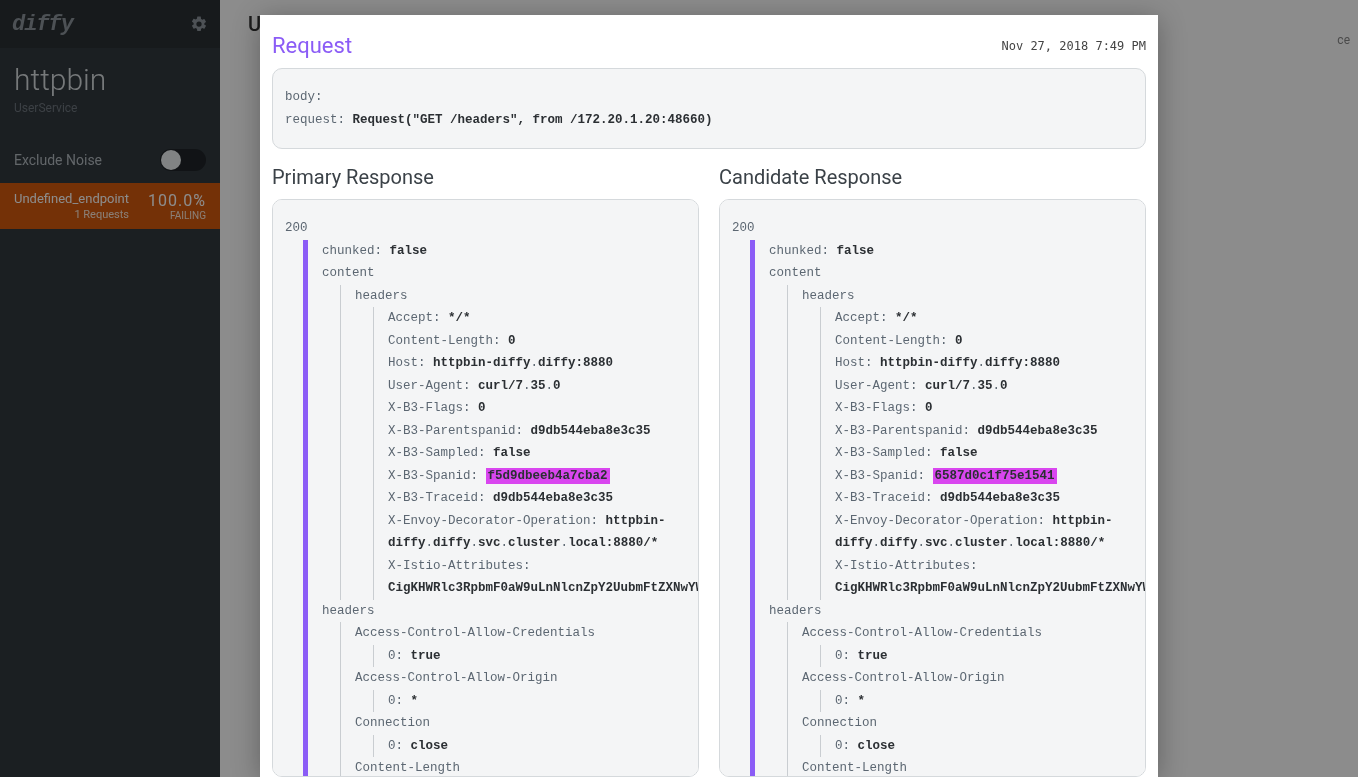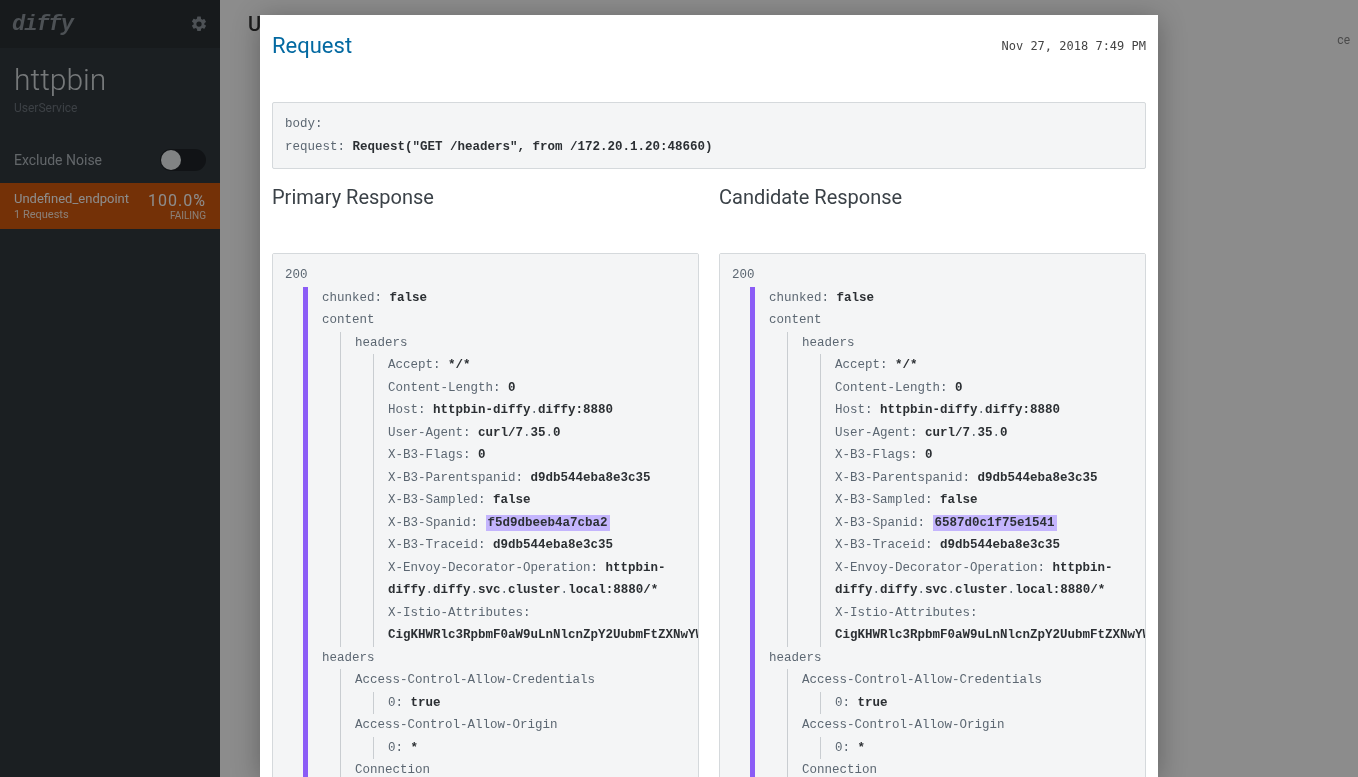--- a/index.html
+++ b/index.html
@@ -65,21 +65,21 @@
   }
 
   .endpoint-row {
     background: #d45a0e;
     color: #fff;
     padding: 8px 14px;
     display: flex;
     justify-content: space-between;
     align-items: center;
   }
-  .endpoint-left { font-size: 13px; }
+  .endpoint-left { font-size: 13px; text-align: right; }
   .endpoint-sub { font-size: 11px; color: #fbe7d7; margin-top: 2px; }
   .endpoint-right { text-align: right; }
   .endpoint-pct { font-size: 16px; letter-spacing: 1px; }
   .endpoint-fail { font-size: 10px; color: #fbe7d7; }
 
   .main { flex: 1; background: #fff; position: relative; }
 
   .overlay {
     position: absolute;
     inset: 0;
@@ -98,39 +98,38 @@
     display: flex;
     flex-direction: column;
     padding: 10px 12px 0 12px;
   }
   .modal-hdr {
     display: flex;
     justify-content: space-between;
     align-items: center;
     padding: 8px 0 10px 0;
   }
-  .modal-title { font-size: 22px; font-weight: 400; color: #0369a1; }
+  .modal-title { font-size: 22px; font-weight: 400; color: #8b5cf6; }
   .modal-ts { font-family: Menlo, Consolas, monospace; font-size: 12px; color: #444; }
 
   .code-panel {
     background: #f4f5f6;
     border: 1px solid #d5d9dc;
-    border-radius: 2px;
-    padding: 10px 12px;
+    border-radius: 10px;
+    padding: 17px 12px;
     font-family: Menlo, Consolas, "Courier New", monospace;
     font-size: 12.5px;
     color: #5c6772;
     line-height: 1.8;
     overflow-x: auto;
-    margin-top: 34px;
   }
   .code-panel .k { color: #5c6772; }
   .code-panel .v { color: #2b2f33; font-weight: 600; }
   .code-panel .d { color: #5c6772; font-weight: 400; }
-  .hl { background: #c4b5fd; color: #2b2f33; font-weight: 600; padding: 1px 2px; }
+  .hl { background: #d946ef; color: #2b2f33; font-weight: 600; padding: 1px 2px; }
 
   .tree-line { padding-left: 0; }
   .indent1 { margin-left: 18px; border-left: 5px solid #8b5cf6; padding-left: 14px; }
   .indent2 { margin-left: 18px; border-left: 1px solid #c9cdd1; padding-left: 14px; }
   .indent3 { margin-left: 18px; border-left: 1px solid #c9cdd1; padding-left: 14px; }
 
   .responses {
     display: flex;
     gap: 20px;
     margin-top: 10px;

